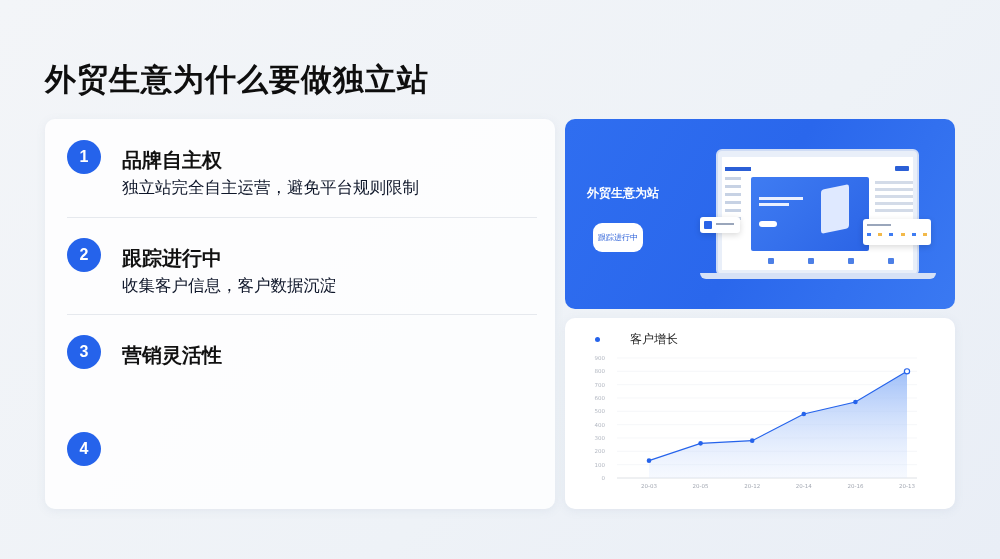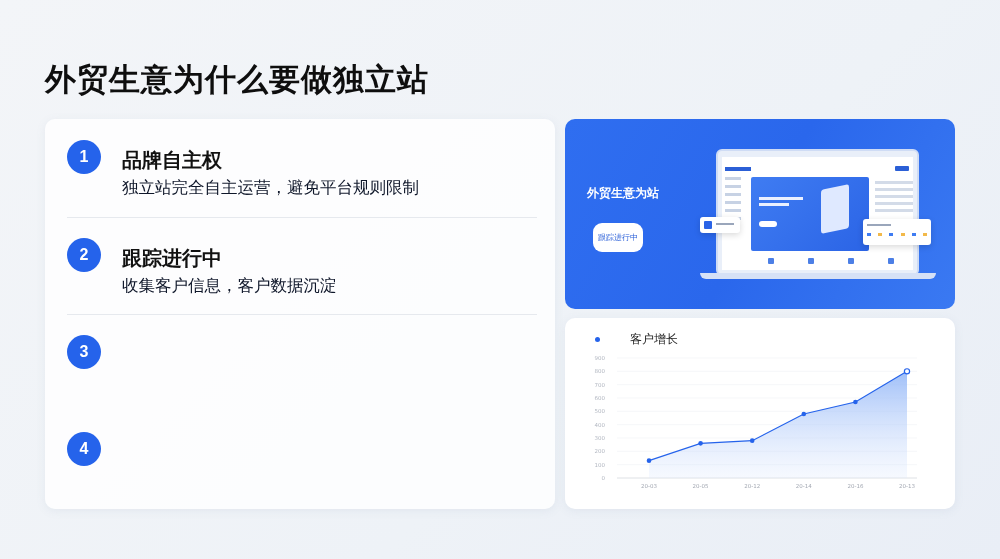--- a/index.html
+++ b/index.html
@@ -104,20 +104,21 @@
   </div>
   <div class="divider" style="top:98px;"></div>
   <div class="item" style="top:98px;">
     <div class="num">2</div>
     <div class="title">跟踪进行中</div>
     <div class="desc">收集客户信息，客户数据沉淀</div>
   </div>
   <div class="divider" style="top:195px;"></div>
   <div class="item" style="top:195px;">
     <div class="num">3</div>
+    <div class="title">营销灵活性</div>
   </div>
   <div class="item" style="top:292px;">
     <div class="num">4</div>
   </div>
 </div>
 
 <div class="promo-card">
   <div class="promo-title">外贸生意为站</div>
   <div class="promo-btn">跟踪进行中</div>
   <div class="laptop">

